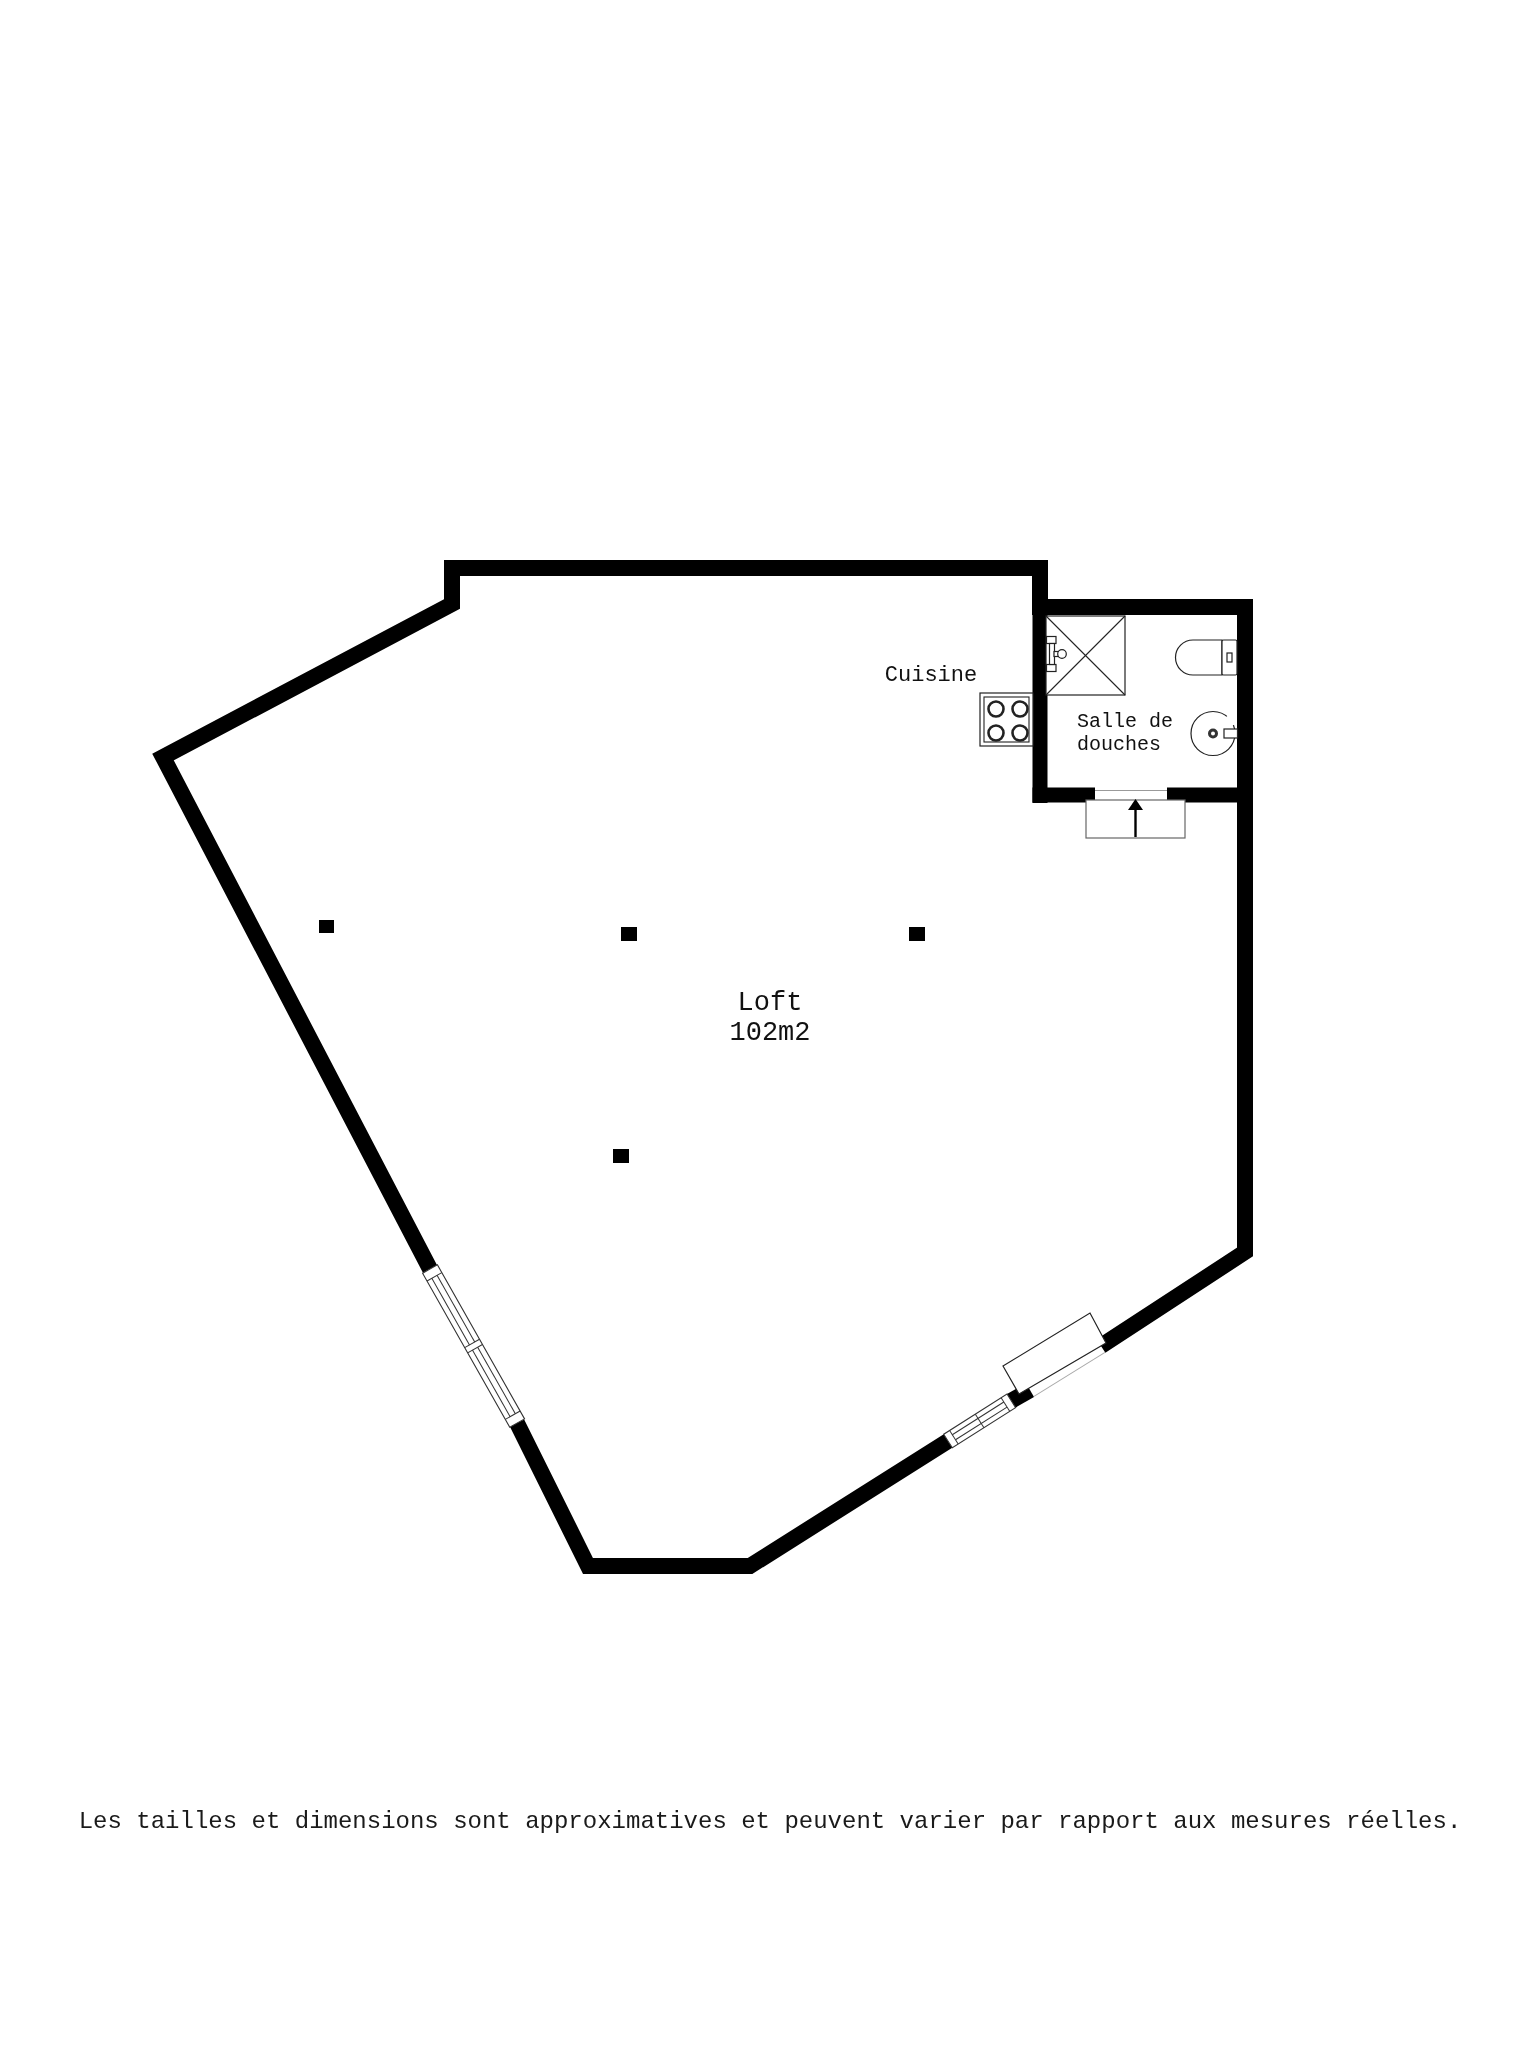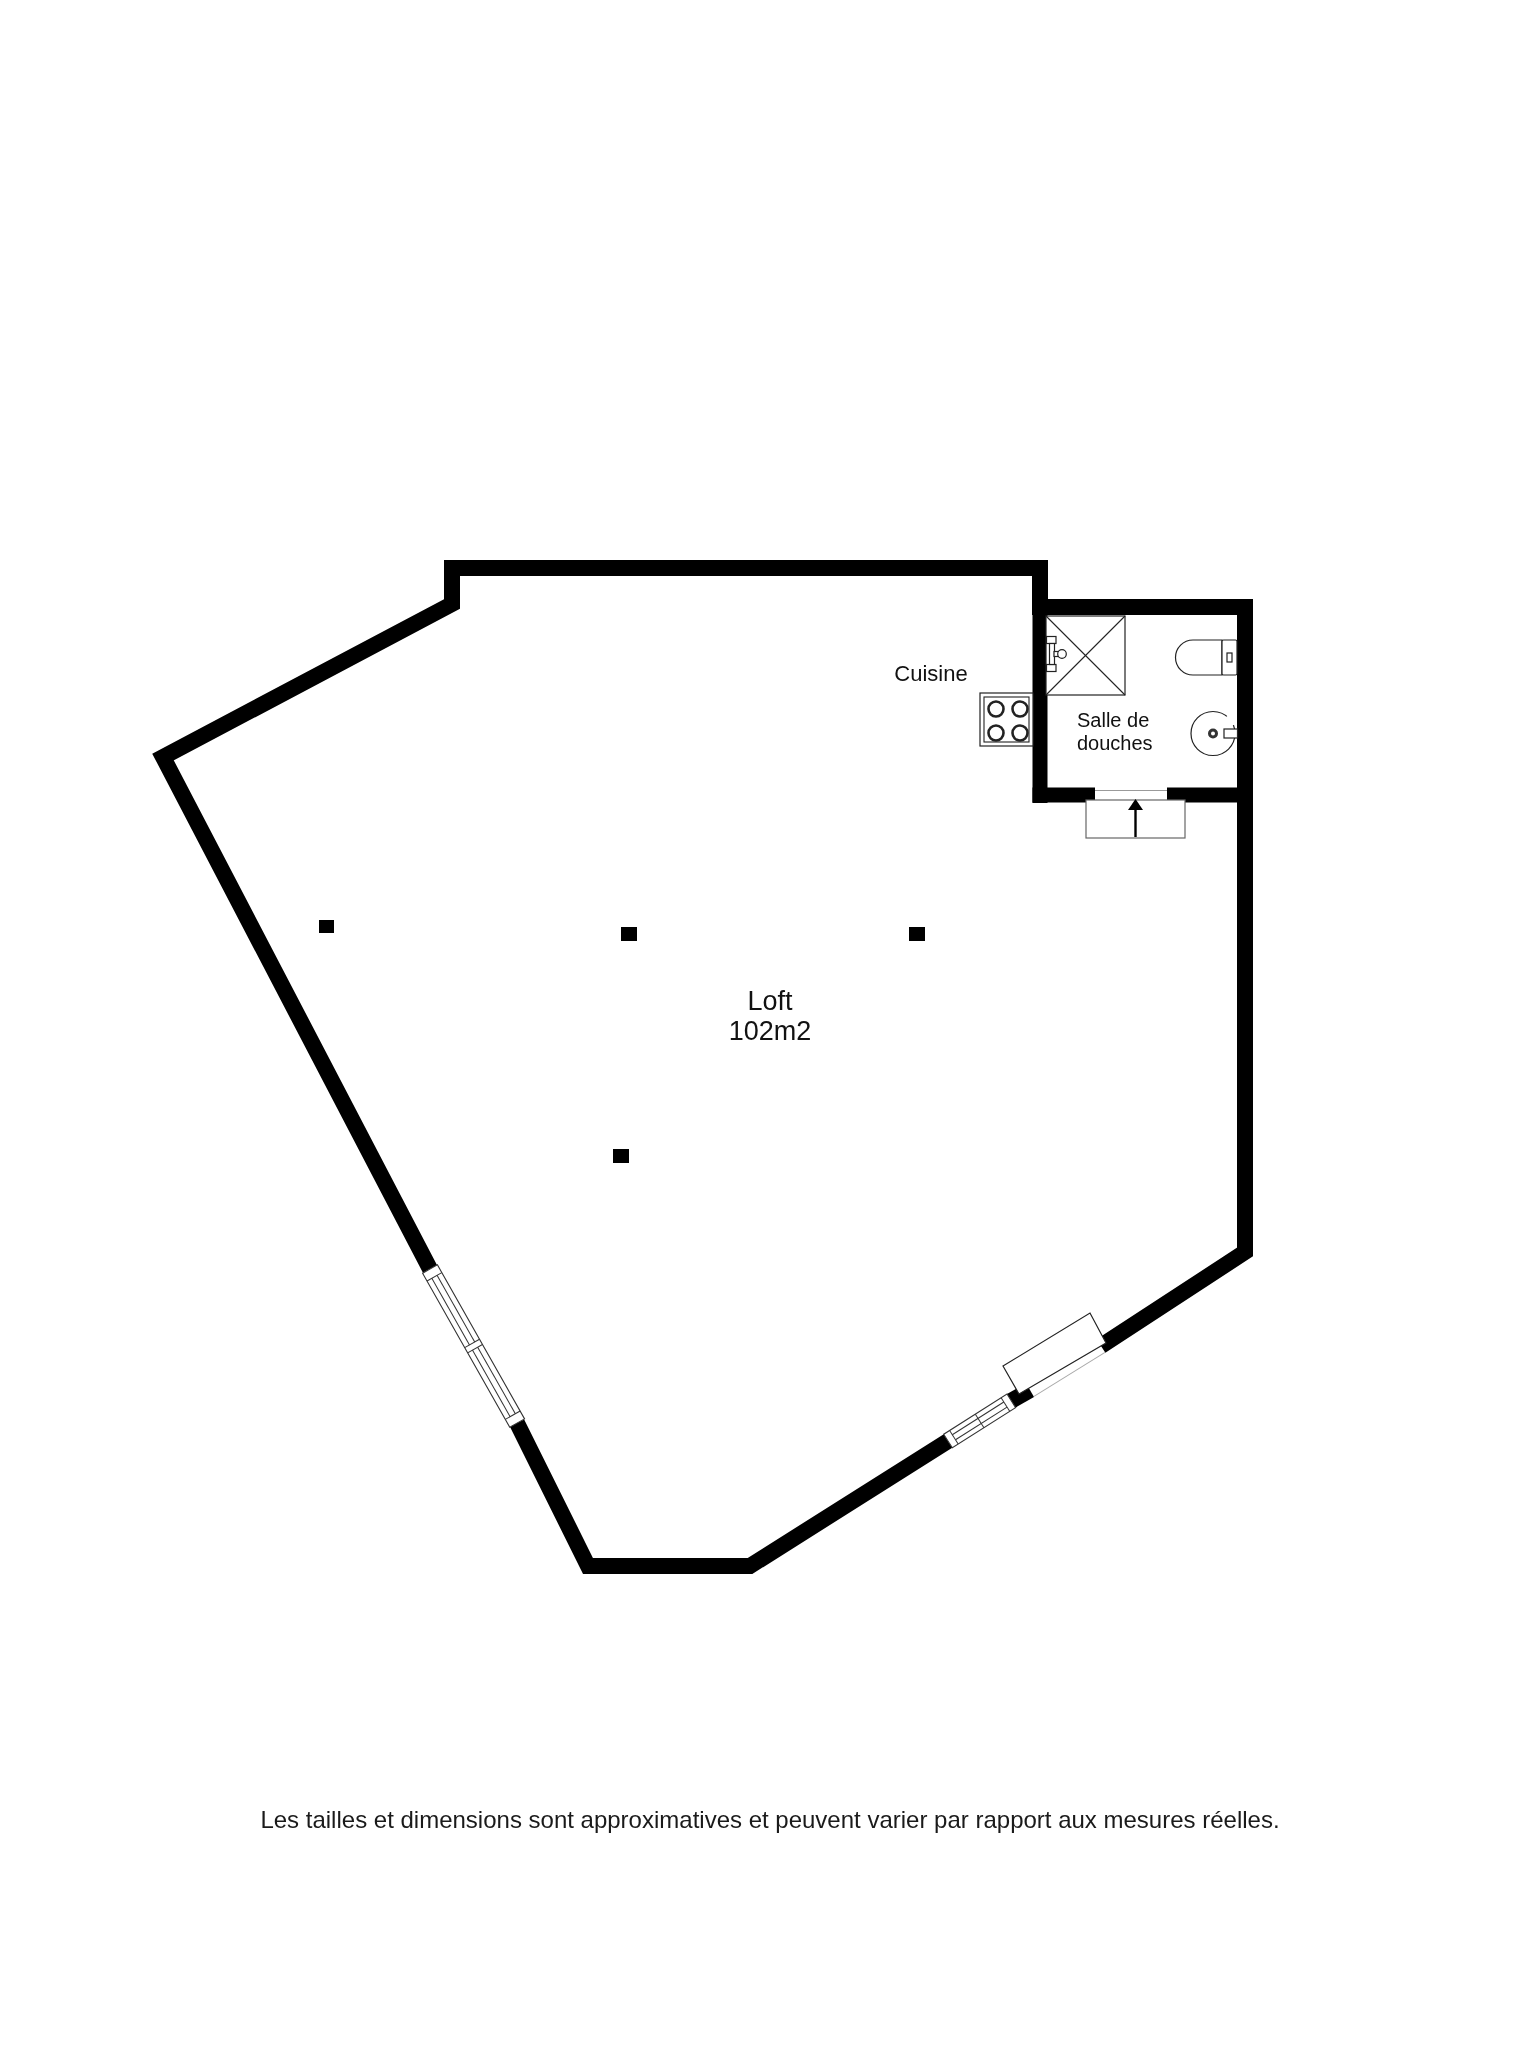--- a/index.html
+++ b/index.html
@@ -1,17 +1,17 @@
 <!DOCTYPE html>
 <html><head>
 <meta charset="utf-8">
 <style>
   html,body{margin:0;padding:0;background:#ffffff;}
   .page{position:relative;width:1520px;height:2047px;background:#ffffff;
-        font-family:Liberation Sans, sans-serif;overflow:hidden;}
+        font-family:Liberation Mono, monospace;overflow:hidden;}
   svg{display:block;position:absolute;left:0;top:0;}
   .wall{fill:none;stroke:#000000;stroke-width:16;stroke-linejoin:miter;stroke-linecap:butt;}
   .wall-thin{fill:none;stroke:#000000;stroke-width:15;stroke-linecap:butt;}
   .fixture{fill:#ffffff;stroke:#222222;stroke-width:1.2;}
   .fixline{fill:none;stroke:#222222;stroke-width:1.1;}
   .burner{fill:none;stroke:#222222;stroke-width:2.6;}
   .gapline{fill:none;stroke:#9a9a9a;stroke-width:1.2;}
   .doorline{fill:none;stroke:#aaaaaa;stroke-width:1.1;}
   .winrect{fill:#ffffff;stroke:#333333;stroke-width:1.1;}
   .winline{fill:none;stroke:#333333;stroke-width:1;}

